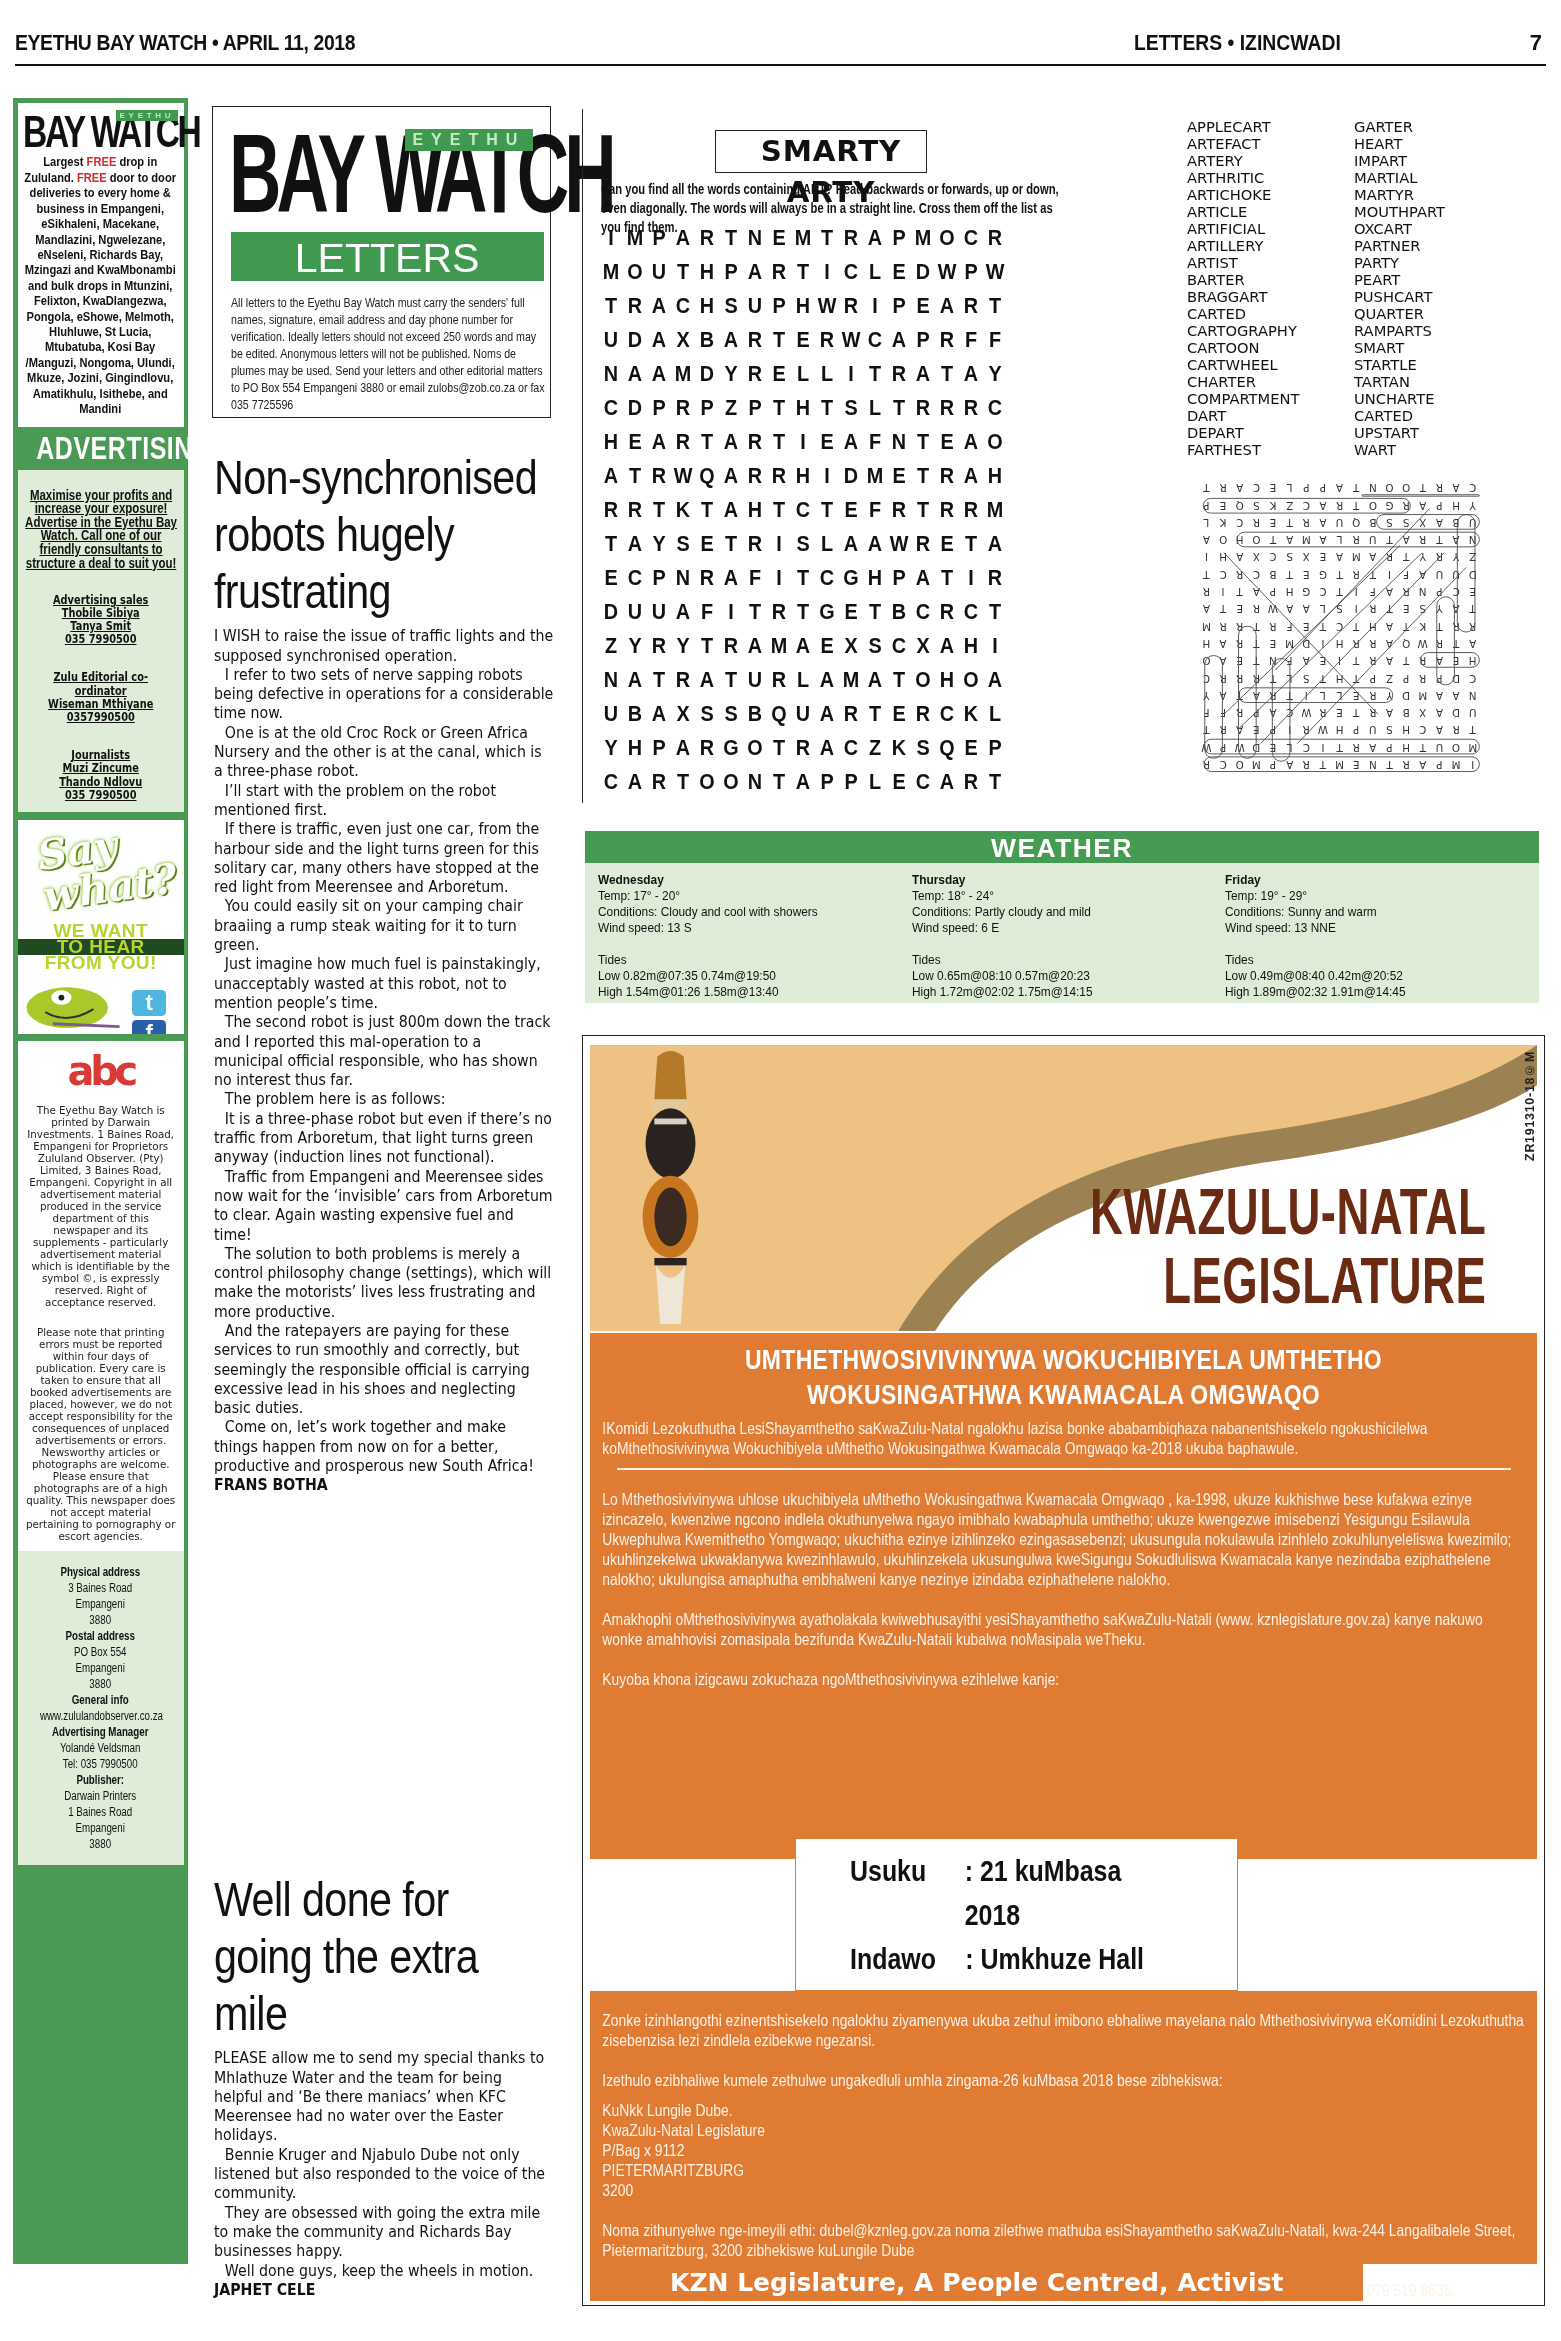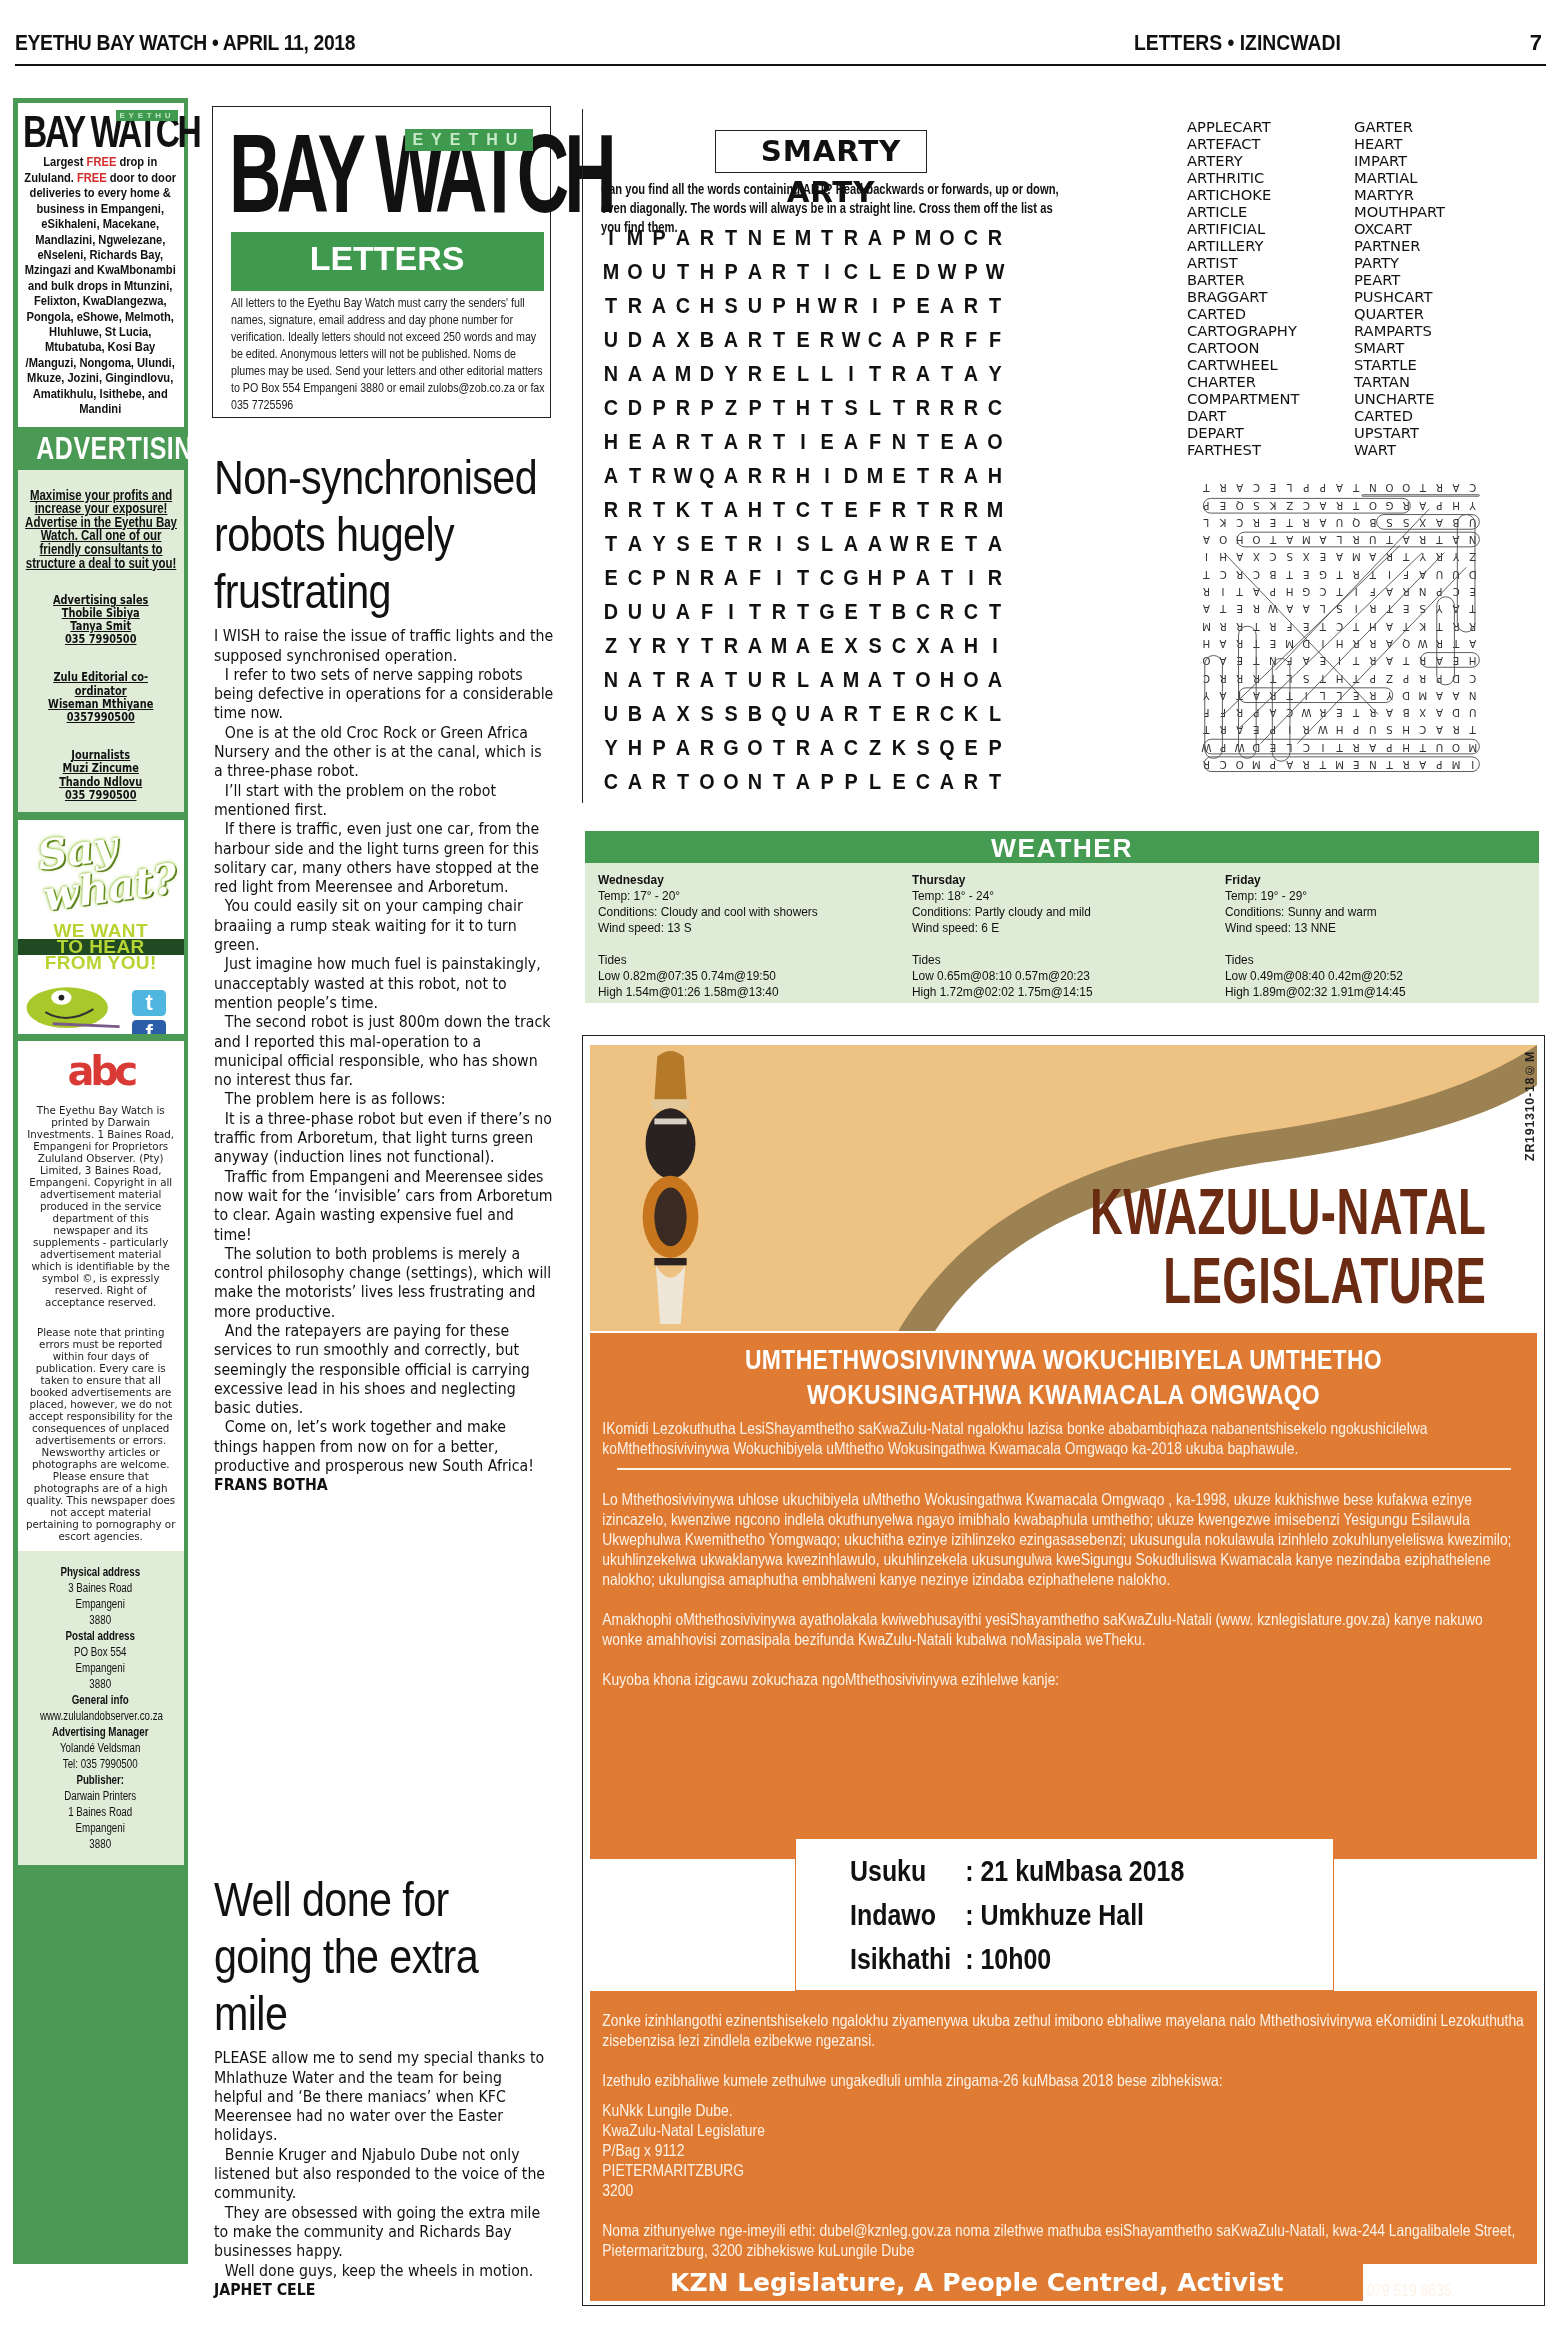--- a/index.html
+++ b/index.html
@@ -60,22 +60,22 @@
   .sb-address .t { transform: scaleX(0.78); }
   .sb-address b { font-weight: 700; }
 
   
   .letters-box { position: absolute; left: 212px; top: 106px; width: 339px; height: 312px; border: 1.5px solid #222; }
   .lb-logo { position: absolute; left: 16px; top: 16px; width: 308px; height: 103px; }
   .lb-logo .bw { position: absolute; left: 0; top: -5.9px; font-weight: 700; font-size: 110px; line-height: 110px;
     letter-spacing: -7.3px; transform: scaleX(0.66) scaleY(1.02); transform-origin: left top; white-space: nowrap; }
   .lb-logo .eyethu { position: absolute; right: 4.4px; top: 5.9px; background: #3f9a4f; color: #c7ebc9;
     font-size: 16px; font-weight: 700; letter-spacing: 8px; padding: 2.2px 7.3px; }
-  .lb-letters { position: absolute; left: 17.6px; top: 125px; width: 313px; height: 59px; background: #3f9a4f;
-    color: #fff; font-weight: 700; font-size: 34px; text-align: center; line-height: 53px; }
+  .lb-letters { position: absolute; left: 17.6px; top: 125px; width: 313px; height: 49px; background: #3f9a4f;
+    color: #fff; font-weight: 400; font-size: 41px; text-align: center; line-height: 53px; }
   .lb-text { position: absolute; left: 17.6px; top: 187px; width: 316px; font-size: 13px; line-height: 17px;
     color: #222; transform: scaleX(0.82); transform-origin: left top; width: 386px; }
 
   .letter { position: absolute; left: 214px; width: 339px; }
   .letter h2 { font-weight: 400; font-size: 48px; line-height: 57px; letter-spacing: -0.7px; transform: scaleX(0.86);
     transform-origin: left top; width: 116%; }
   .letter .body { font-family: "DejaVu Sans", sans-serif; font-size: 15.4px; line-height: 19.3px; margin-top: 7.3px;
     transform: scaleX(0.92); transform-origin: left top; width: 109%; }
   .letter .body p { text-indent: 11.8px; }
   .letter .body p:first-child { text-indent: 0; }
@@ -120,21 +120,21 @@
     font-weight: 700; font-size: 12.5px; letter-spacing: 0.7px; color: #222; }
   .mace { position: absolute; left: 29px; top: 2.9px; width: 103px; height: 279px; }
   .ad-orange { position: absolute; left: 7.3px; width: 947px; background: #e07b34; color: #fdf2e6; }
   .ad-o1 { top: 297px; height: 526px; }
   .ad-o2 { top: 872px; height: 257px; }
   .ad-headline { text-align: center; color: #fff; font-weight: 700; font-size: 28px; line-height: 35px; padding-top: 8.8px;
     transform: scaleX(0.82); letter-spacing: 0.4px; }
   .ad-para { font-size: 16.5px; line-height: 20px; padding: 0 14.7px; transform: scaleX(0.84); transform-origin: left top; width: 119%; }
   .ad-rule { height: 2.2px; background: #fdf2e6; margin: 10.3px 26.4px 19px 26.4px; }
   .ad-para + .ad-para { margin-top: 20px; }
-  .ad-meet { position: absolute; left: 212px; top: 802px; width: 539px; height: 153px; border: 1.5px solid #e07b34; background: #fff;
+  .ad-meet { position: absolute; left: 212px; top: 802px; width: 443px; height: 153px; border: 1.5px solid #e07b34; background: #fff;
     padding: 10.3px 0 0 54px; }
   .ad-meet-row { display: flex; font-weight: 700; font-size: 29px; line-height: 44px; transform: scaleX(0.86);
     transform-origin: left top; color: #111; }
   .ad-meet-row .k { width: 134px; }
   .ad-white-band { position: absolute; left: 7.3px; top: 823px; width: 947px; height: 50px; background: #fff; }
   .ad-footer { position: absolute; left: 7.3px; top: 1228px; width: 773px; height: 37px; background: #e07b34; color: #fff;
     font-family: "DejaVu Sans", sans-serif; font-weight: 700; font-size: 25px; line-height: 37px; text-align: center; }
 </style>
 </head>
 <body>

